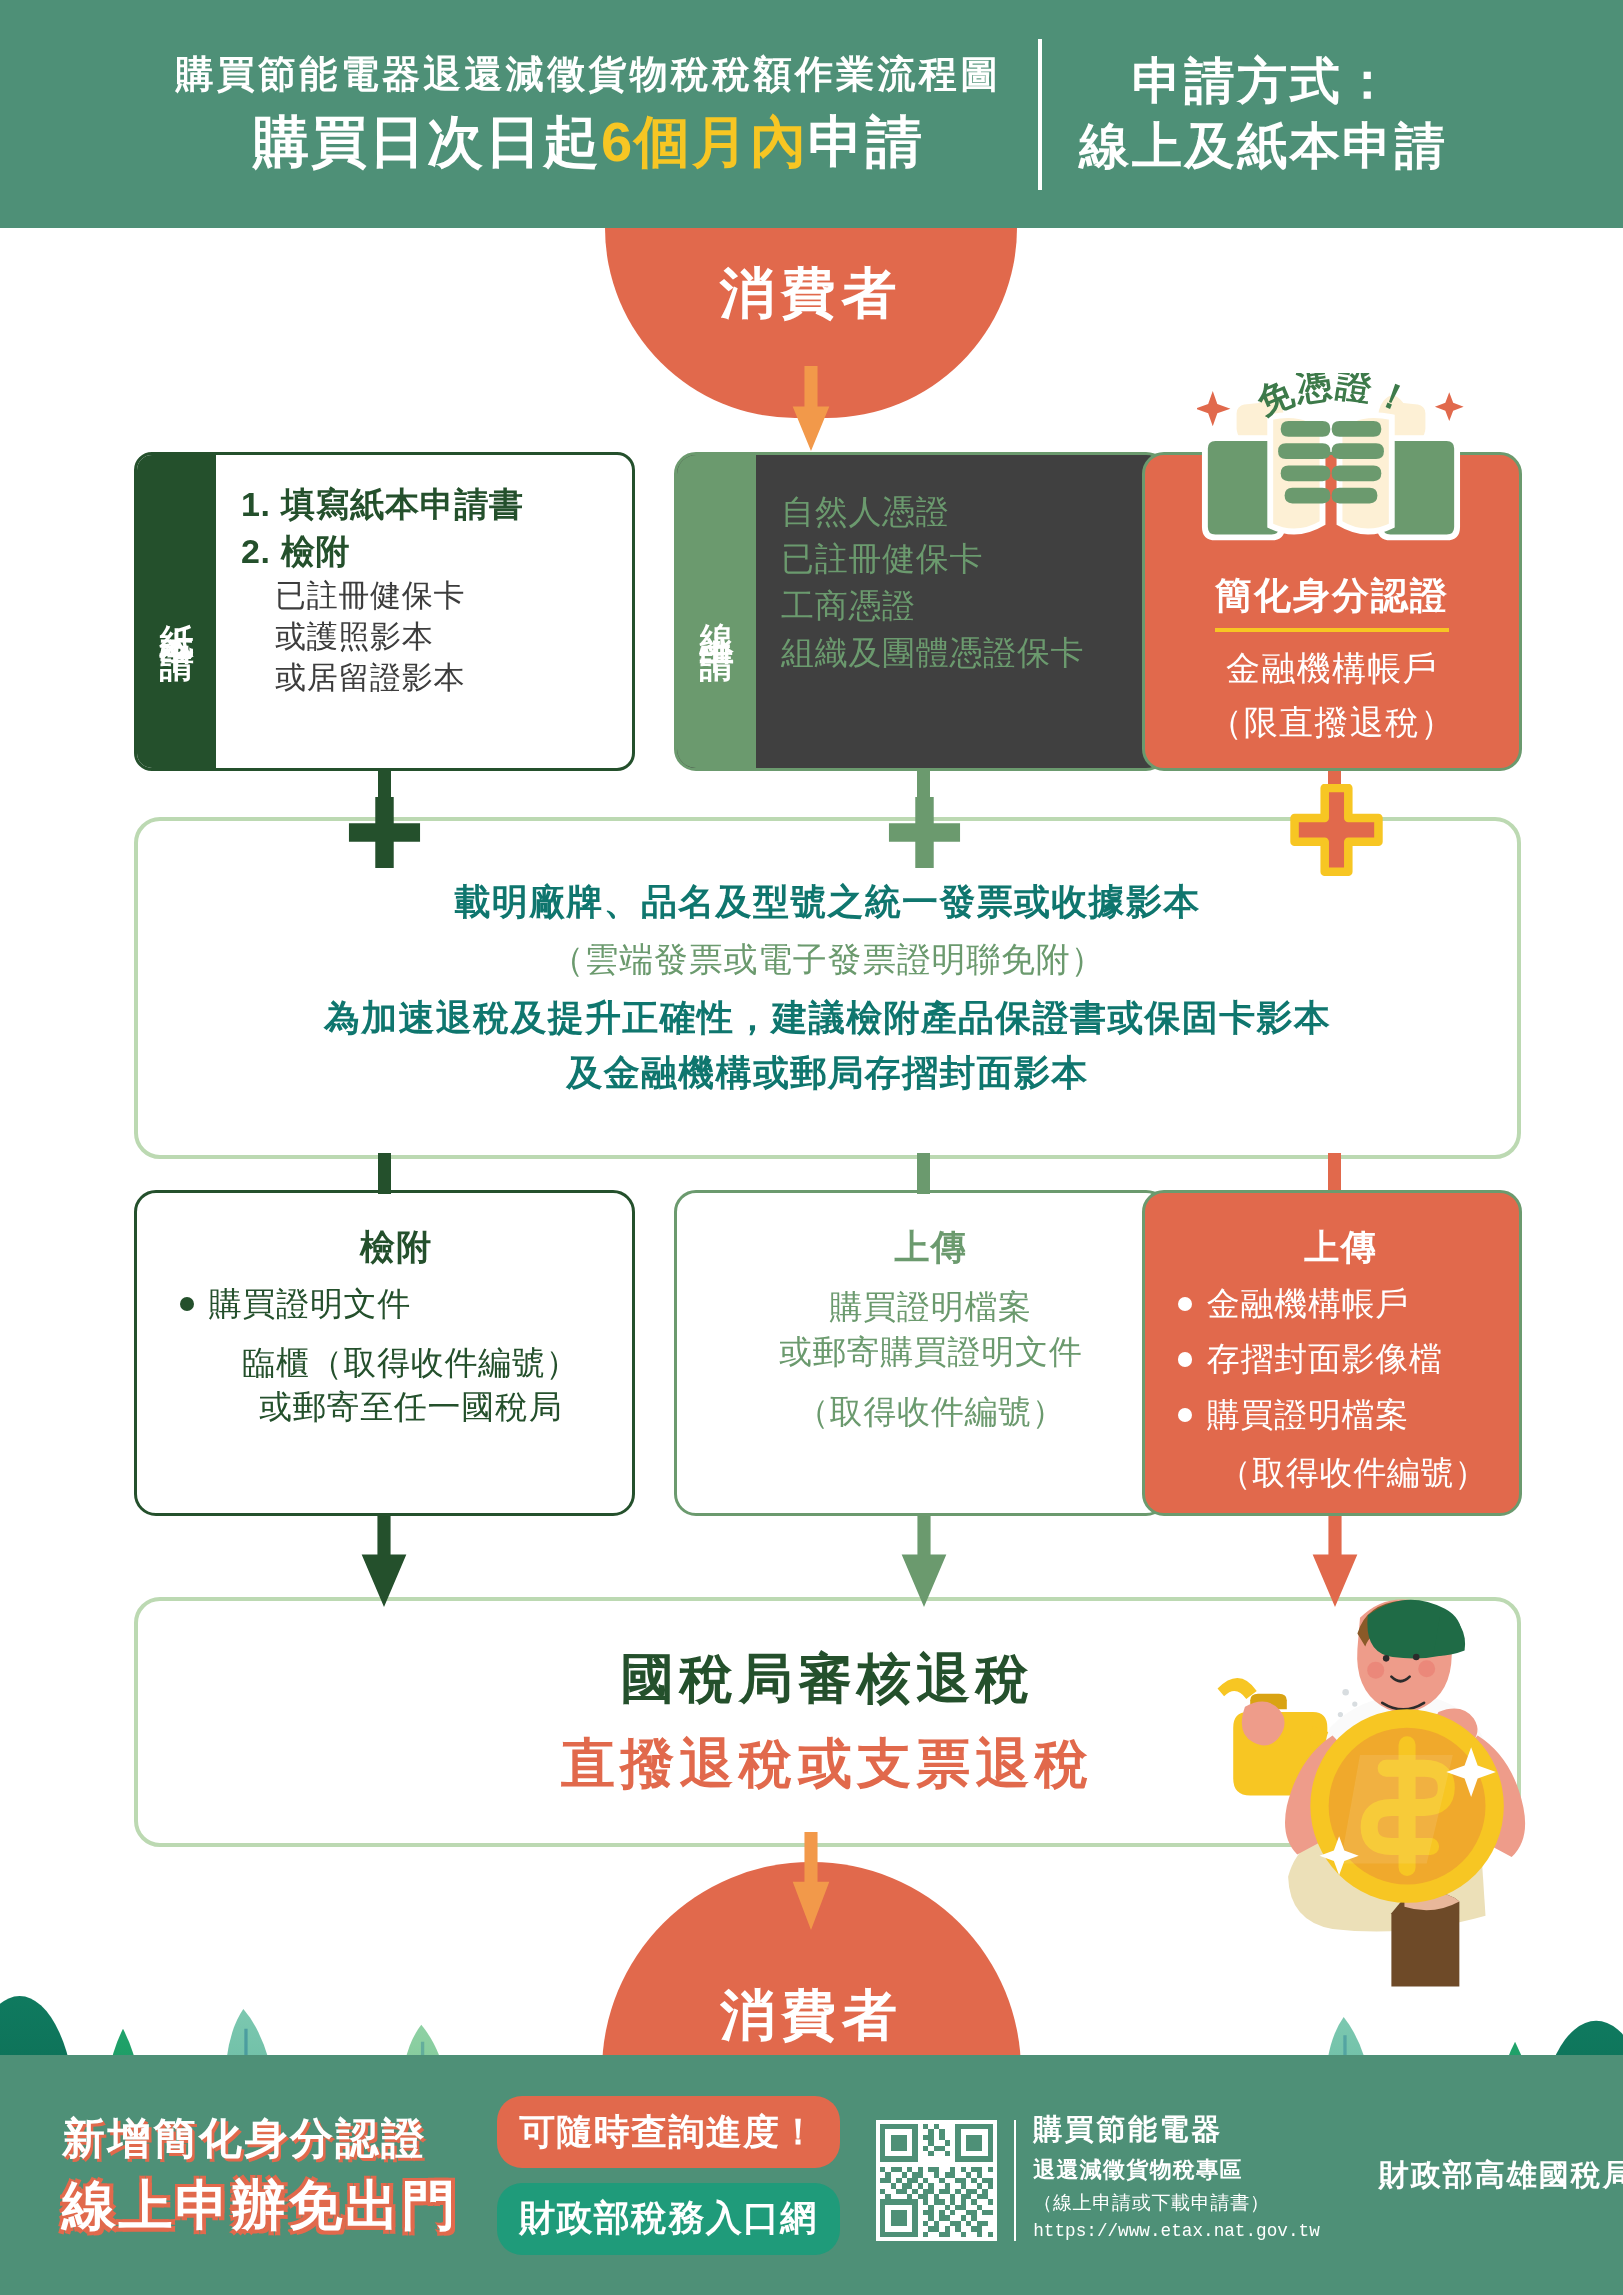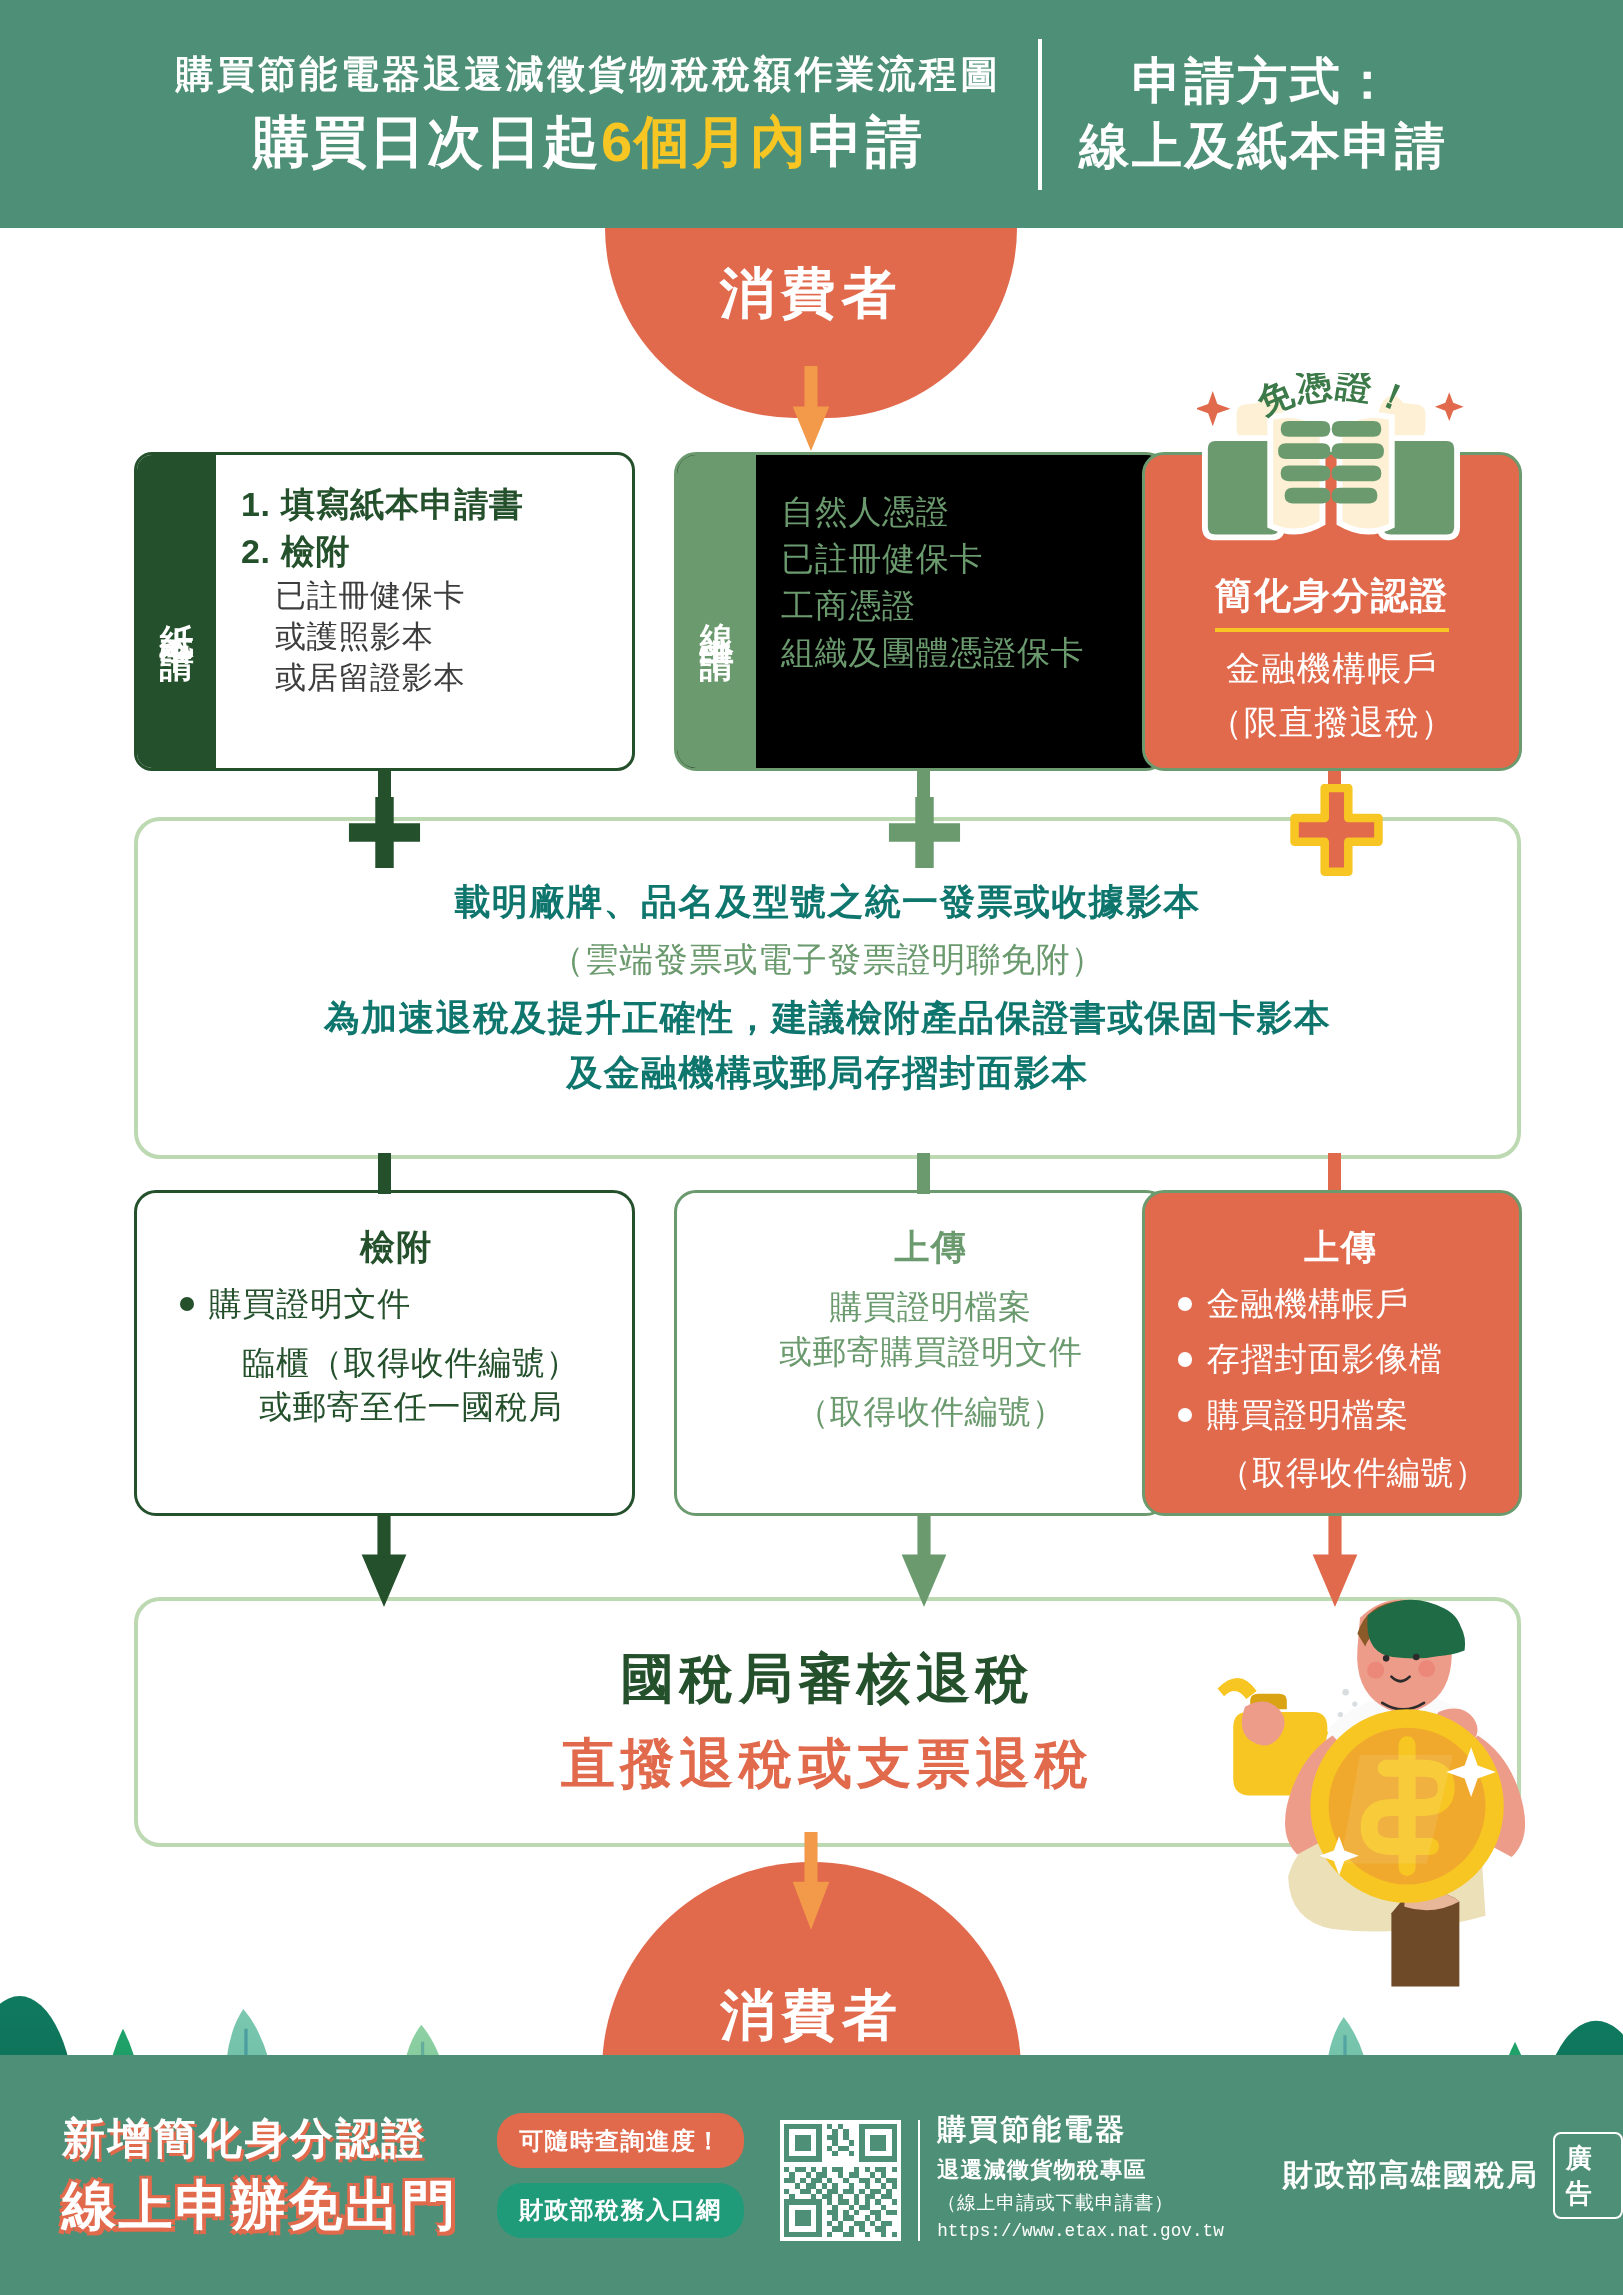--- a/index.html
+++ b/index.html
@@ -77,21 +77,21 @@
     color: #24502c; font-size: 34px; font-weight: bold;
     letter-spacing: 0.7px; line-height: 1.38; white-space: nowrap;
   }
   .sub-line {
     color: #3d3d3d; font-size: 31px; letter-spacing: 0.7px;
     line-height: 1.33; padding-left: 34px; white-space: nowrap;
   }
 
   .box-online {
     position: absolute; left: 674px; top: 0; width: 494px; height: 319px;
-    background: #000000; border: 3.3px solid #6b9a6e; border-radius: 22px;
+    background: #404040; border: 3.3px solid #6b9a6e; border-radius: 22px;
     overflow: hidden; display: flex;
   }
   .online-line {
     color: #6b9a6e; font-size: 33px; letter-spacing: 0.7px;
     line-height: 1.42; white-space: nowrap;
   }
 
   .box-simple {
     position: absolute; left: 1142px; top: 0; width: 380px; height: 319px;
     background: #e1694c; border: 3.3px solid #6b9a6e; border-radius: 22px;
@@ -219,21 +219,21 @@
     text-shadow: 2.6px 2.6px 0 #e1694c;
   }
   .slog2 {
     color: #ffffff; font-size: 54px; font-weight: bold; letter-spacing: 2.6px;
     white-space: nowrap; line-height: 1.2; margin-top: 9.2px;
     text-shadow: 3.9px 3.9px 0 #e1694c, -2.6px -2.6px 0 #e1694c, 3.9px -2.6px 0 #e1694c, -2.6px 3.9px 0 #e1694c;
   }
   .pill-col { margin-left: 39px; display: flex; flex-direction: column; gap: 14.4px; }
   .pill {
     border-radius: 25px; padding: 11.8px 22px; color: #ffffff;
-    font-size: 24px; font-weight: bold; letter-spacing: 1.3px; white-space: nowrap;
+    font-size: 36px; font-weight: bold; letter-spacing: 1.3px; white-space: nowrap;
     text-align: center;
   }
   .pill-orange { background: #e1694c; }
   .pill-teal { background: #1f9b7a; }
 
   .qr-block { margin-left: 36px; display: flex; align-items: flex-end; gap: 0; }
   .qr-code { width: 121px; height: 121px; background: #ffffff; padding: 3.9px; }
   .qr-sep { width: 2.6px; height: 121px; background: #ffffff; margin: 0 17px; }
   .qr-text { color: #ffffff; }
   .qrt1 { font-size: 29px; font-weight: bold; letter-spacing: 2.6px; white-space: nowrap; }

